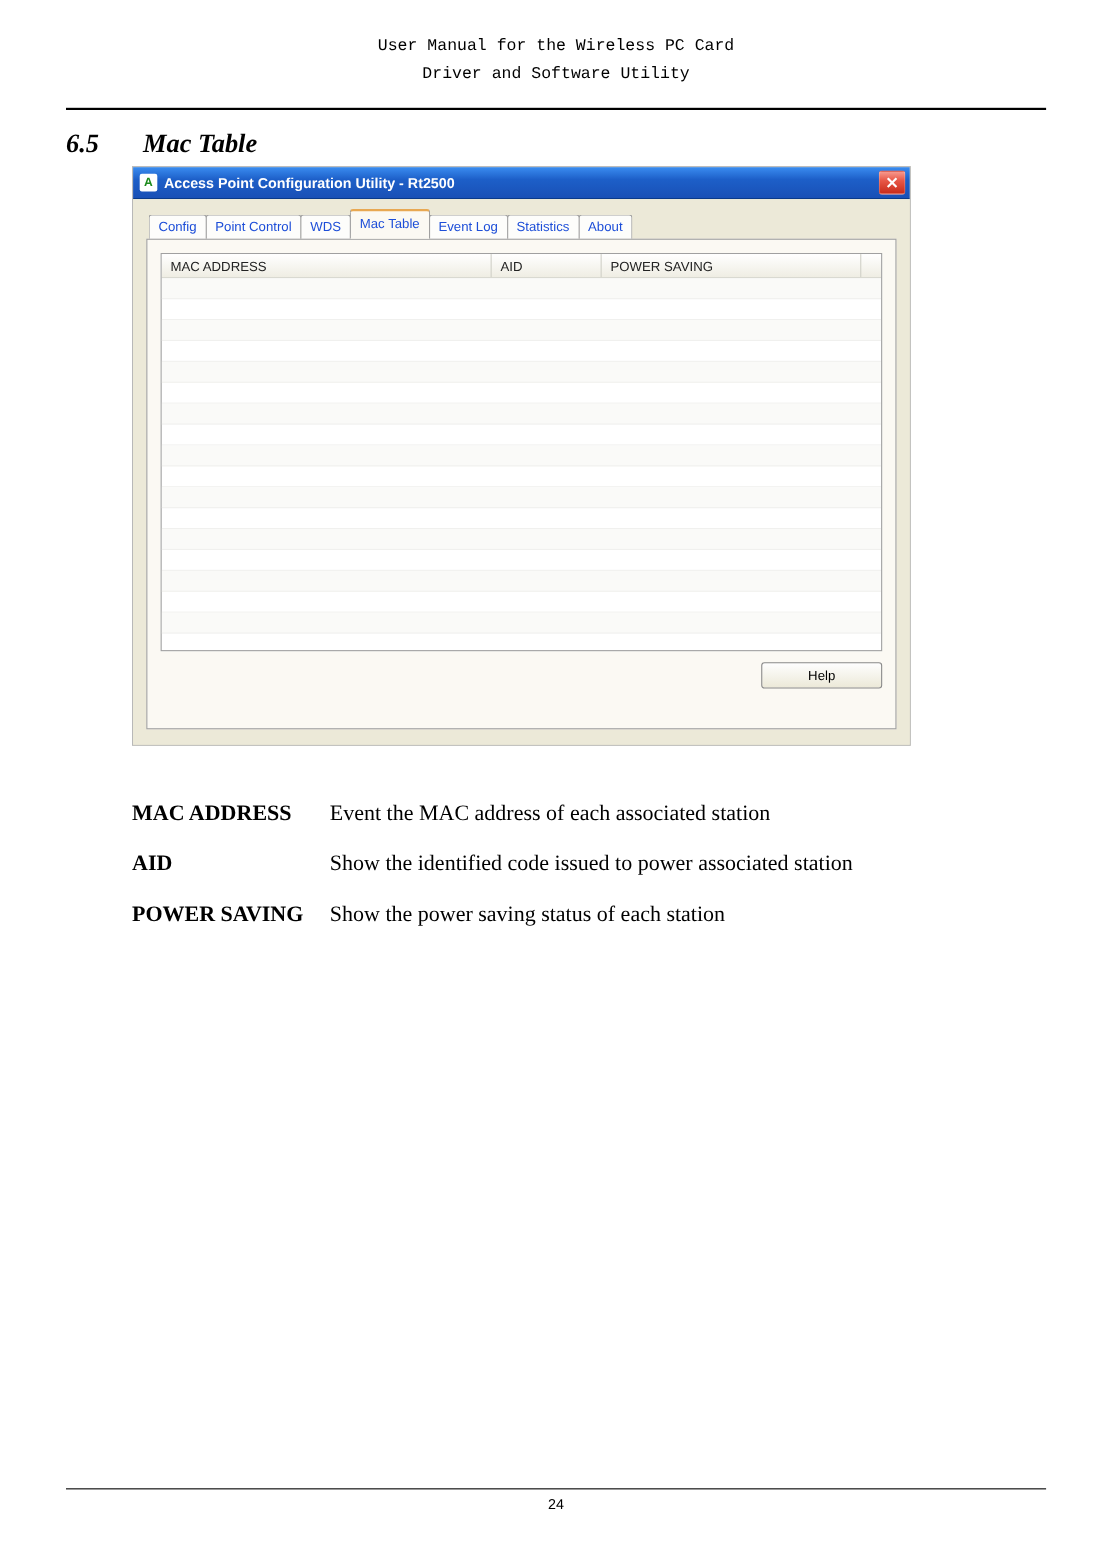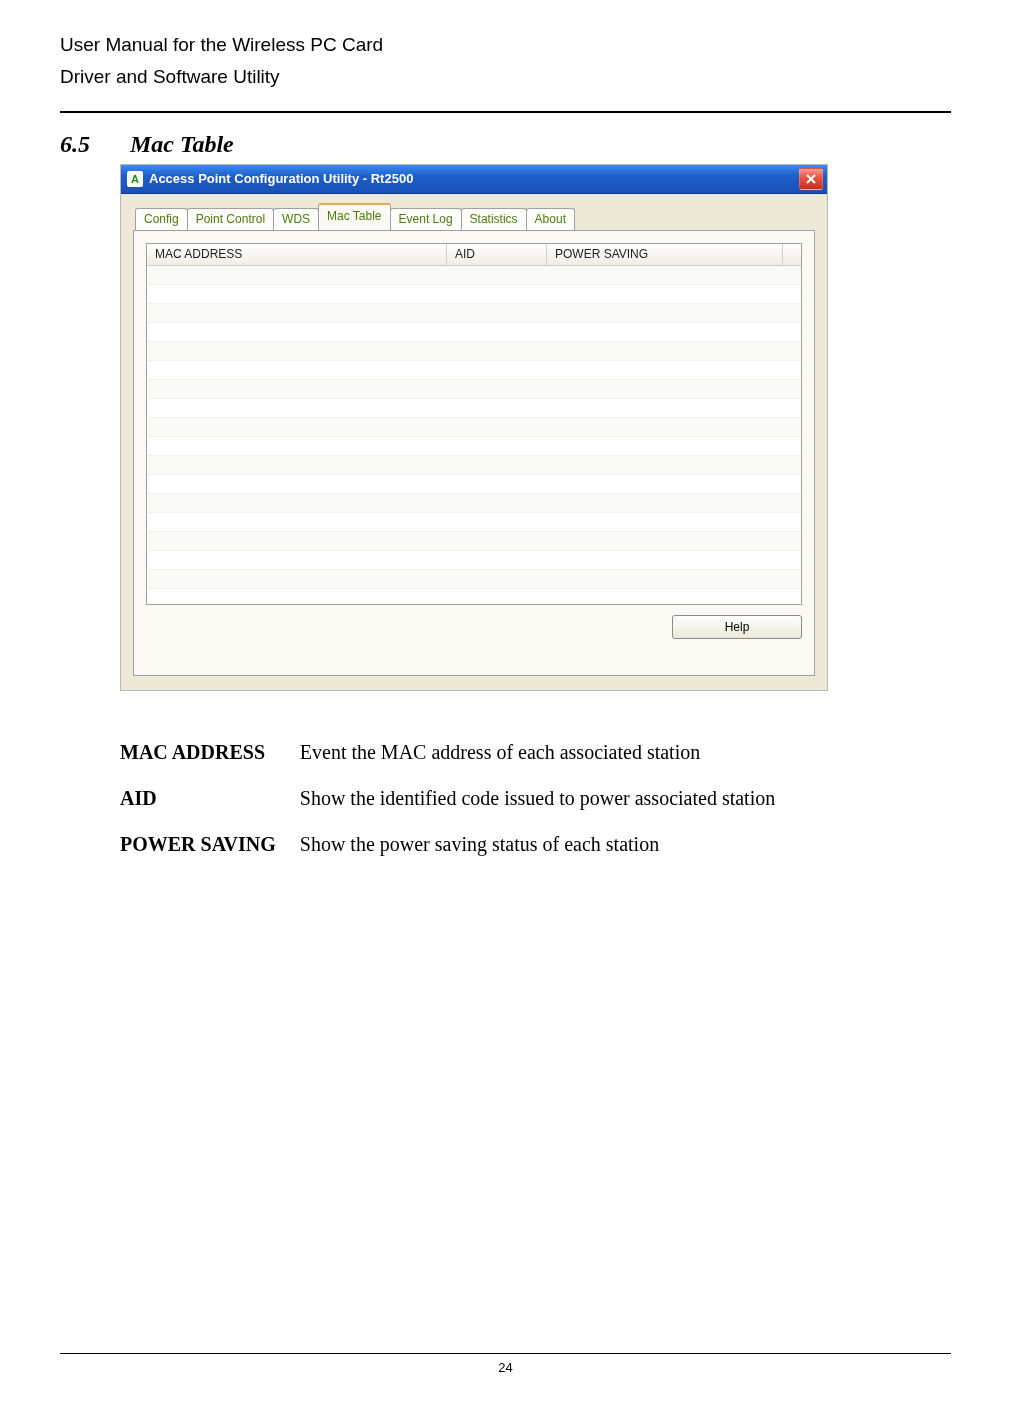--- a/index.html
+++ b/index.html
@@ -9,24 +9,25 @@
     font-family: "Times New Roman", Times, serif;
     color: #000000;
     width: 1011px;
     height: 1405px;
     position: relative;
   }
   .page {
     padding: 30px 60px 0 60px;
   }
   .header-block {
-    font-family: Liberation Sans, sans-serif;
-    font-size: 19px;
+    font-family: Liberation Mono, monospace;
+    font-size: 15px;
     line-height: 1.6;
     color: #000;
+    text-align: center;
   }
   .header-line1 { margin-bottom: 2px; }
   .header-line2 { margin-bottom: 18px; }
   .header-rule {
     border: none;
     border-top: 2px solid #000;
     margin: 0 0 18px 0;
   }
   .section-title {
     font-family: "Times New Roman", Times, serif;
@@ -101,21 +102,21 @@
     height: 22px;
   }
   .tab {
     background: #fdfdfb;
     border: 1px solid #a0a0a0;
     border-bottom: none;
     border-top-left-radius: 3px;
     border-top-right-radius: 3px;
     padding: 2px 8px 2px 8px;
     font-size: 12px;
-    color: #4d7c0f;
+    color: #1d4ed8;
     margin-right: -1px;
     position: relative;
     top: 1px;
     height: 18px;
     line-height: 16px;
     cursor: pointer;
   }
   .tab.active {
     background: #fbf9f3;
     padding-top: 3px;
@@ -165,21 +166,21 @@
     border-bottom: 1px solid #f0f0ee;
   }
   .lv-row:nth-child(odd){ background:#fafaf8; }
 
   .help-row {
     display: flex;
     justify-content: flex-end;
     margin-top: 10px;
   }
   .help-btn {
-    width: 130px;
+    width: 110px;
     height: 24px;
     font-size: 12px;
     font-family: Tahoma, Arial, sans-serif;
     background: linear-gradient(to bottom, #fefefe 0%, #ece9d8 100%);
     border: 1px solid #8a8a8a;
     border-radius: 3px;
     cursor: pointer;
   }
 
   

